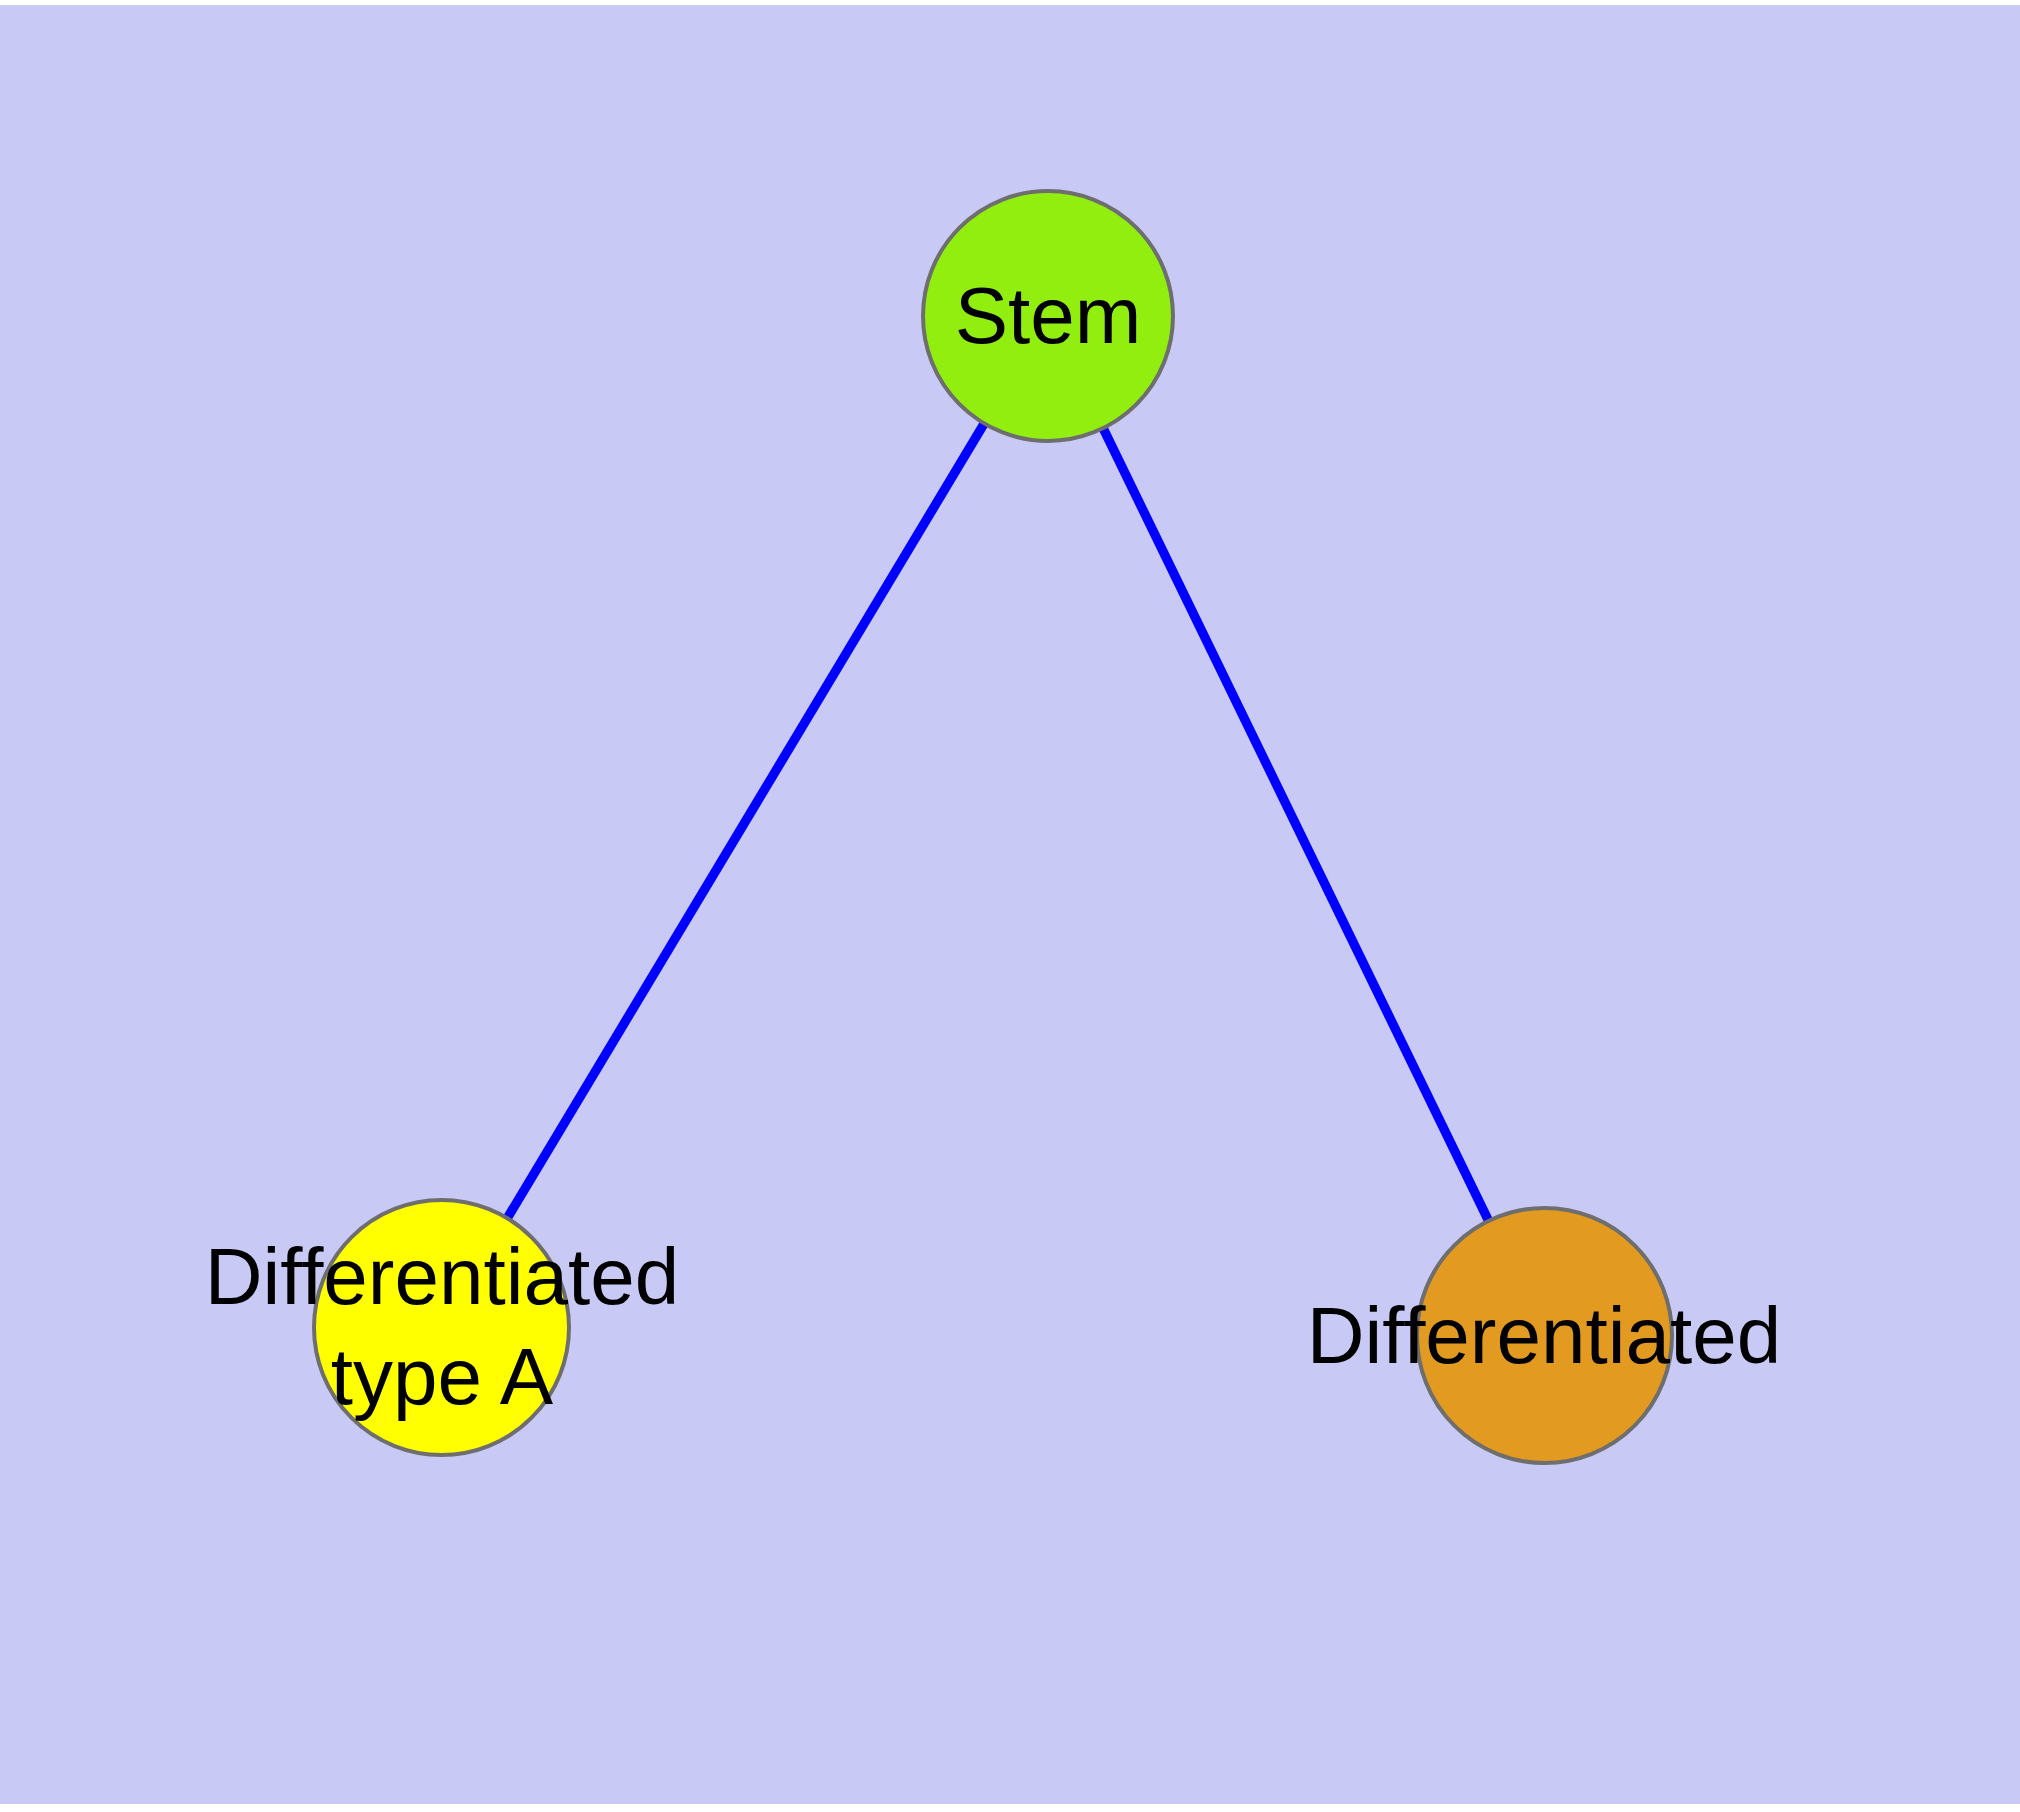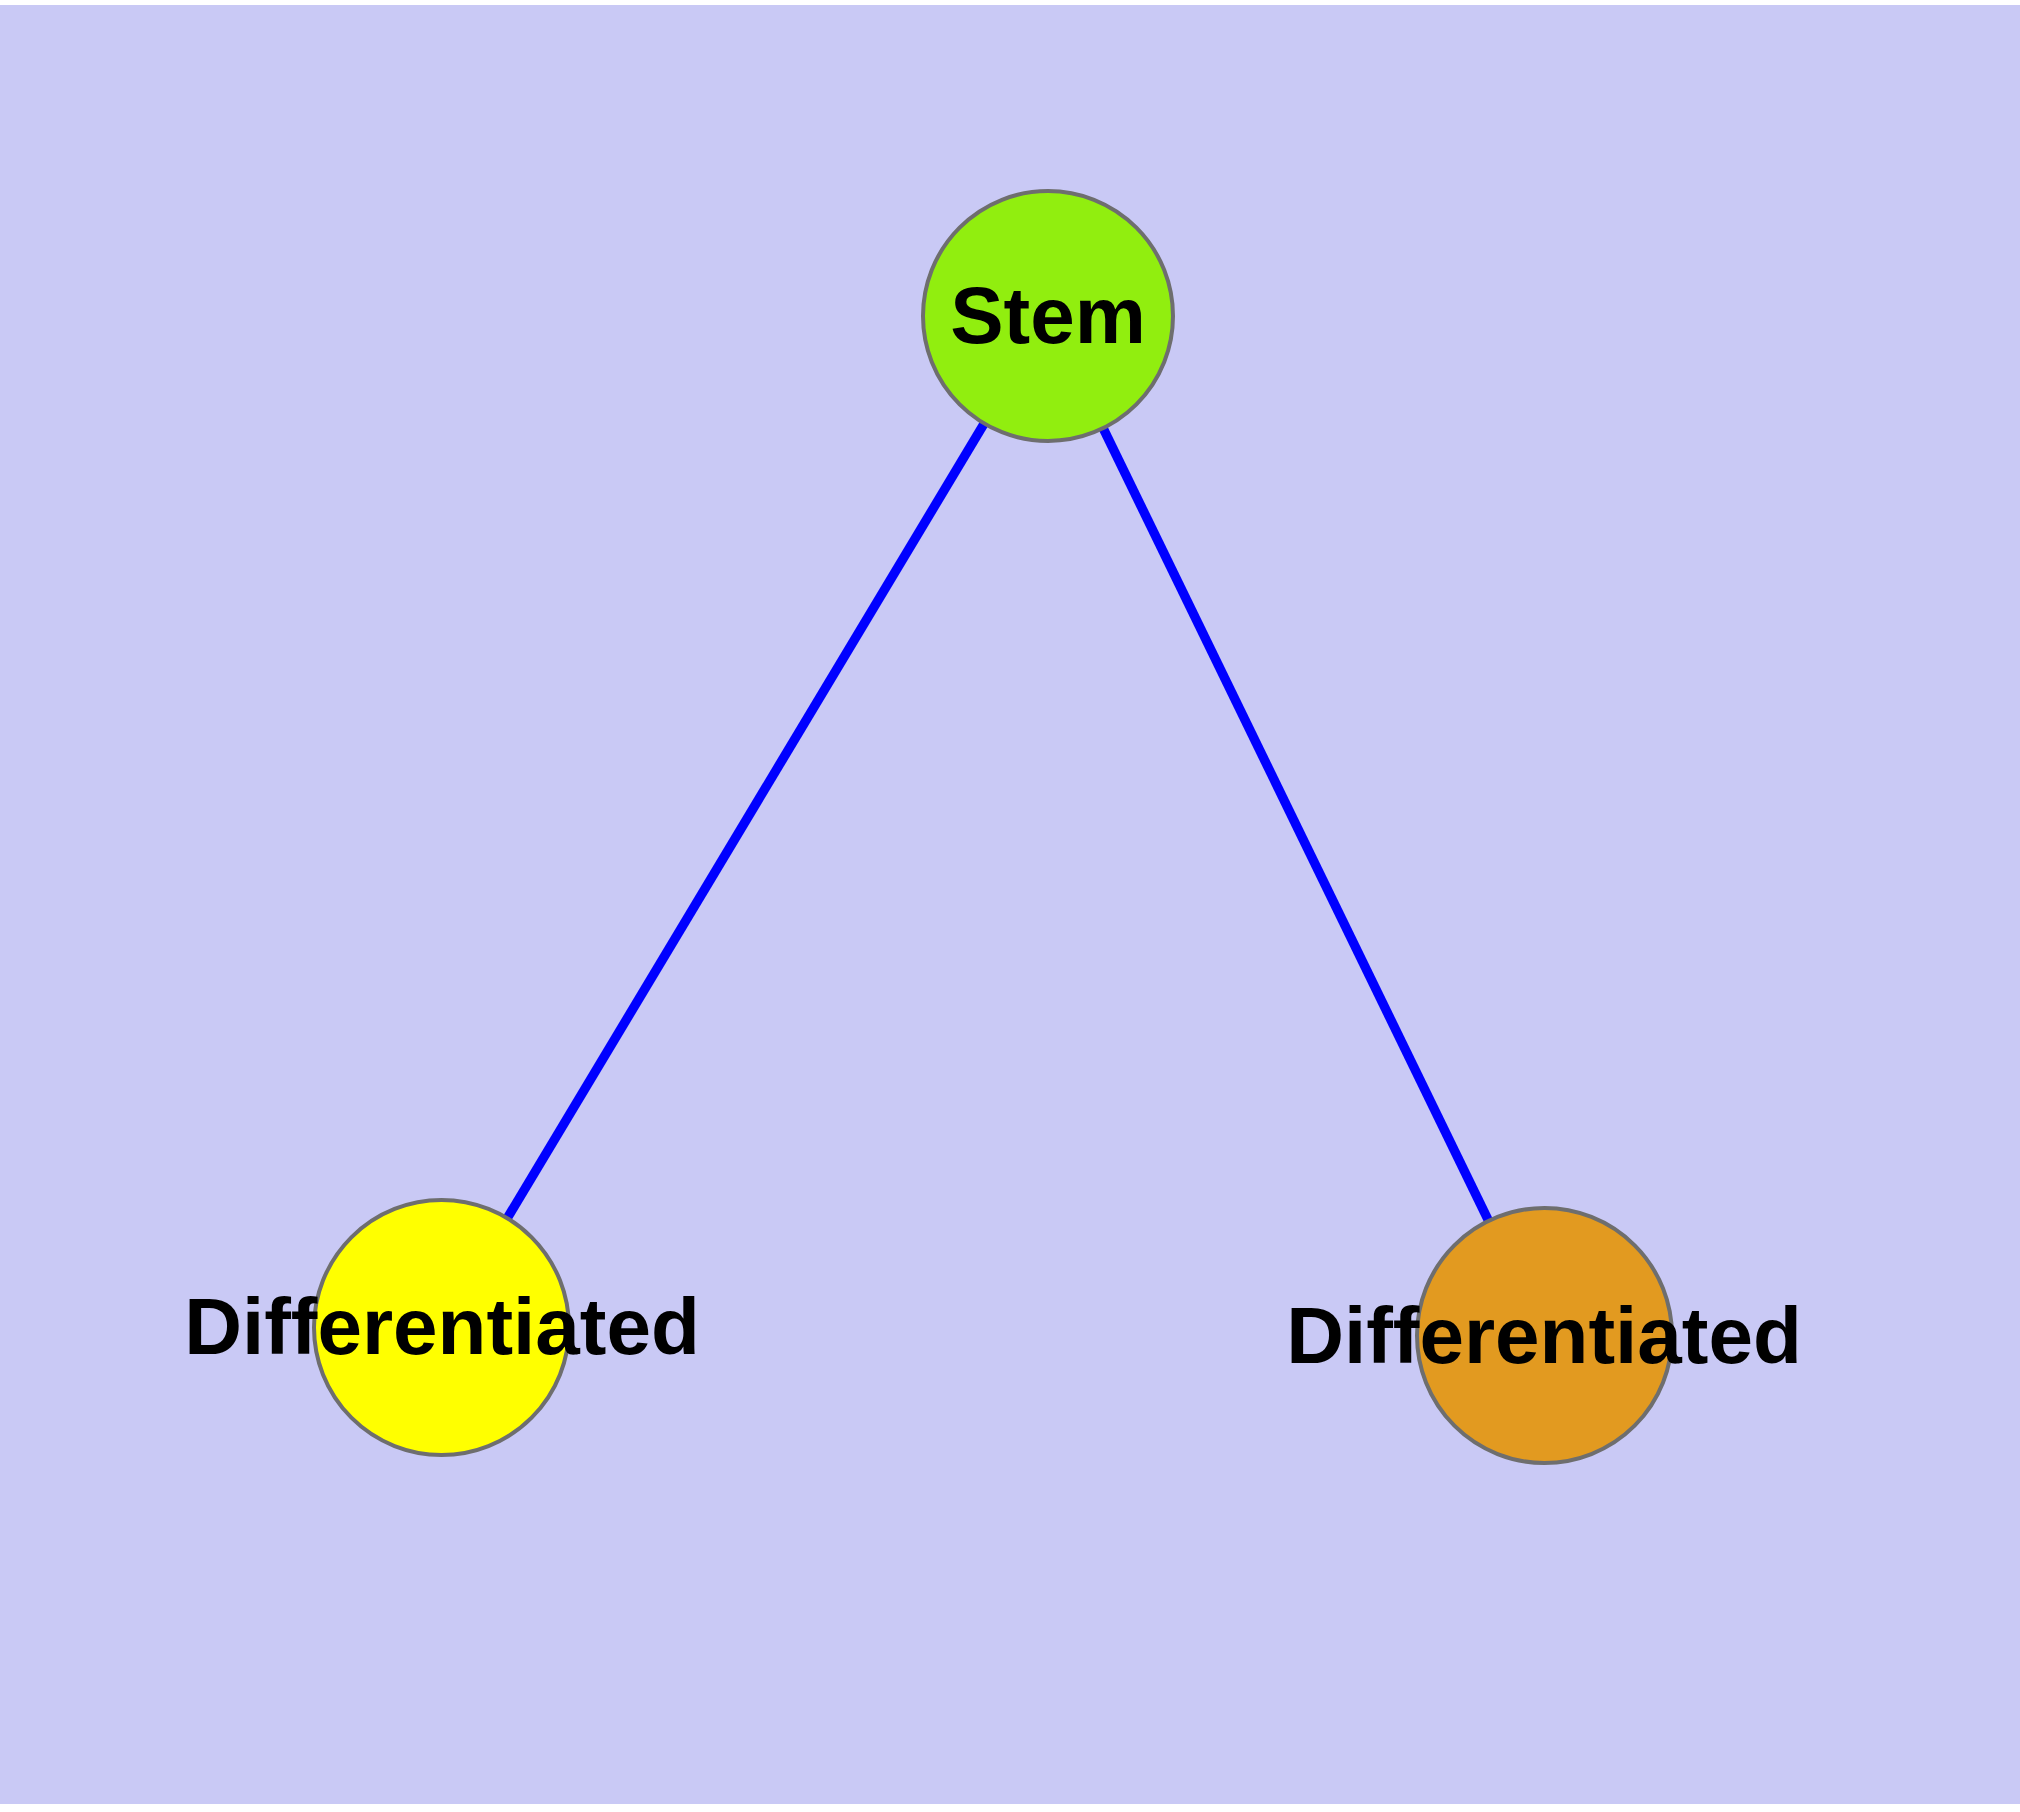--- a/index.html
+++ b/index.html
@@ -32,21 +32,21 @@
     border-radius: 50%;
     border: 4.2px solid #6E6E6E;
     box-sizing: border-box;
     z-index: 2;
   }
   .node-label {
     position: absolute;
     transform: translate(-50%, -50%);
     z-index: 3;
     color: #000000;
-    font-weight: bold;
+    font-weight: normal;
     font-size: 80px;
     line-height: 100px;
     text-align: center;
     white-space: nowrap;
   }
 </style>
 </head>
 <body>
 
 <div id="canvas" style="width: 2021px; height: 1812px; background: rgb(255, 255, 255);">
@@ -61,20 +61,21 @@
   <div class="node-circle" style="left: 921px; top: 189px; width: 254px; height: 254px; background: rgb(145, 238, 15); border-color: rgb(110, 110, 110);"></div>
   <div class="node-circle" style="left: 312px; top: 1198px; width: 259px; height: 259px; background: rgb(255, 255, 0); border-color: rgb(110, 110, 110);"></div>
   <div class="node-circle" style="left: 1415px; top: 1206px; width: 259px; height: 259px; background: rgb(226, 154, 32); border-color: rgb(110, 110, 110);"></div>
 
   <div class="node-label" style="left: 1048px; top: 316px;">
     <div class="label-line">Stem</div>
   </div>
 
   <div class="node-label" style="left: 442px; top: 1327px;">
     <div class="label-line">Differentiated</div>
+    <div class="label-line">type A</div>
   </div>
 
   <div class="node-label" style="left: 1544px; top: 1336px;">
     <div class="label-line">Differentiated</div>
   </div>
 
 </div>
 
 
 </body></html>

